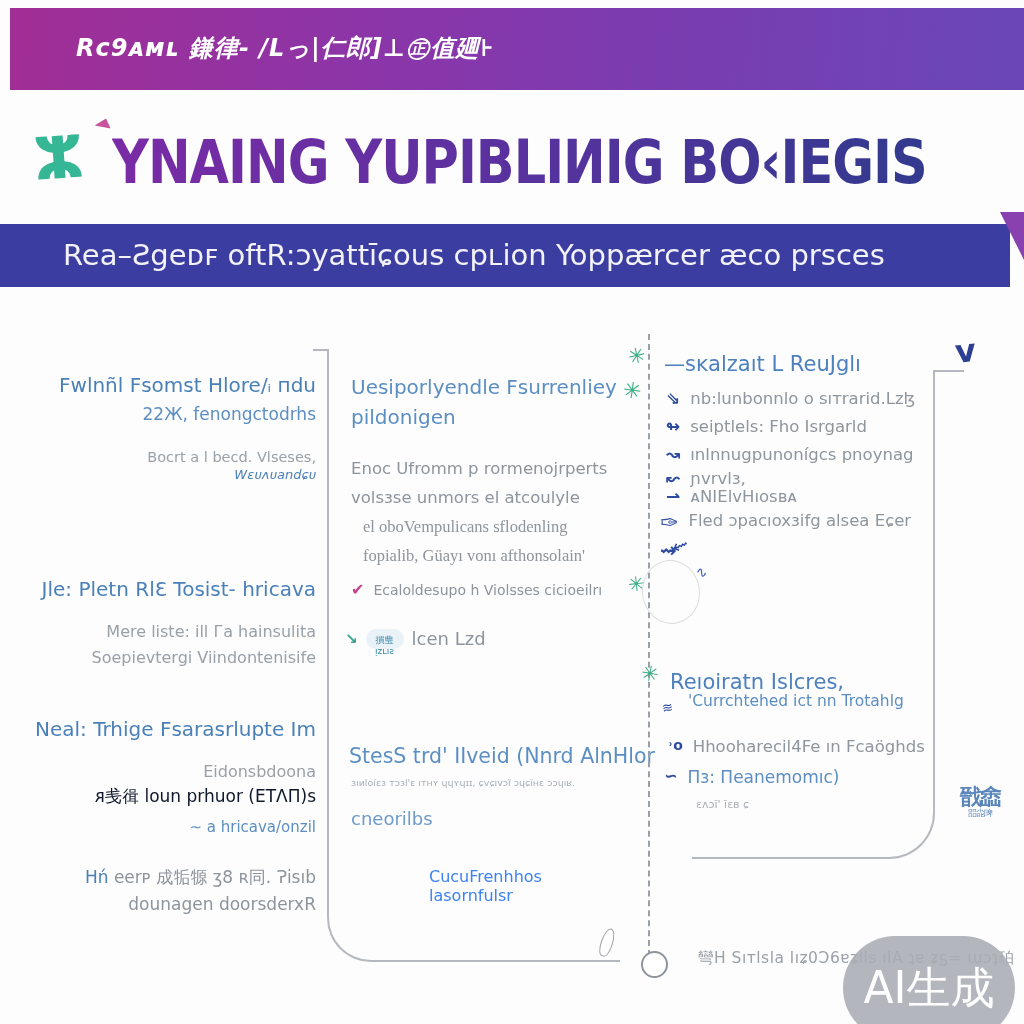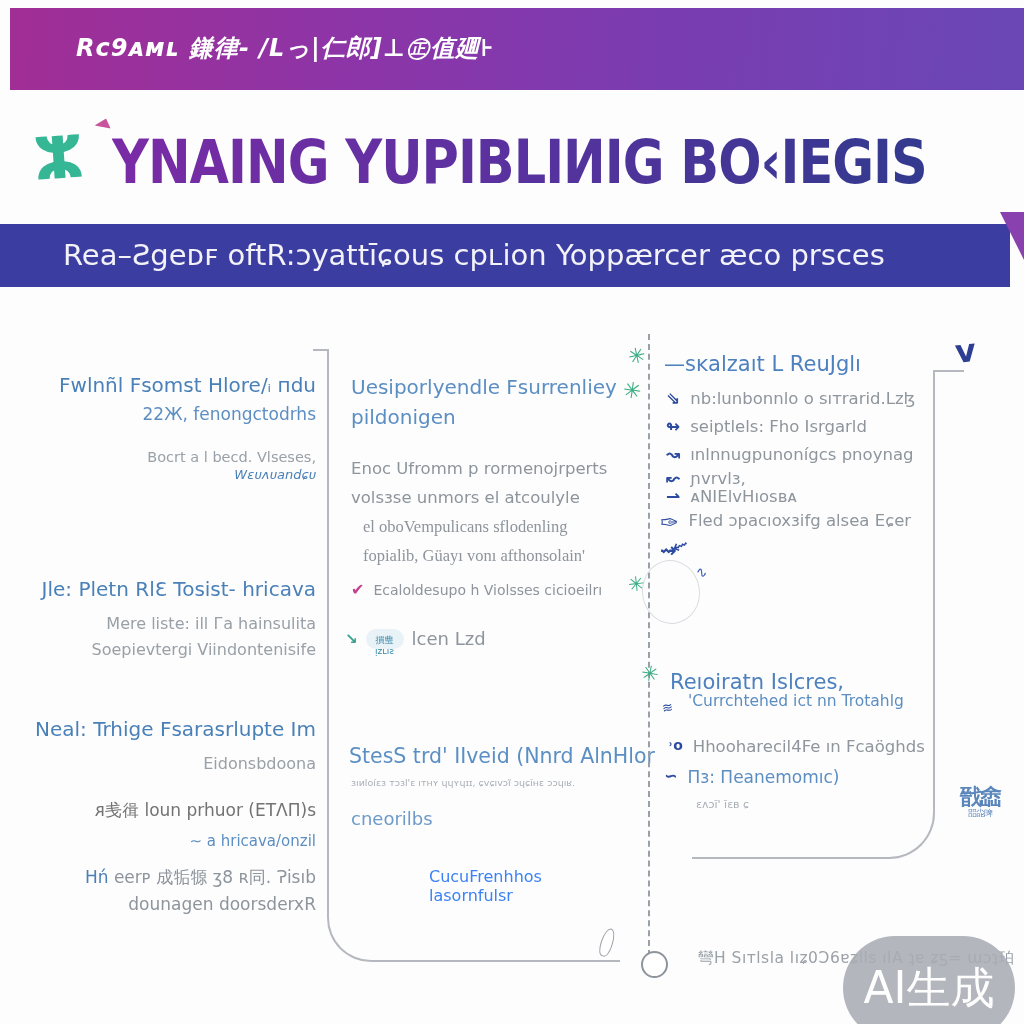--- a/index.html
+++ b/index.html
@@ -25,23 +25,23 @@
   .banner-text{position:absolute;left:54px;top:14px;font-size:29px;color:#f2f2f8;white-space:nowrap;margin-left:9px;}
   .banner-tri{position:absolute;left:1000px;top:212px;width:24px;height:48px;background:#8a41b0;
               clip-path:polygon(0 0,100% 0,100% 100%);}
 
   
   .lb{position:absolute;left:0;width:316px;text-align:right;}
   .lb1{top:372px}.lb2{top:576px}.lb3{top:716px}.lb4{top:864px}
   .lb-h{font-size:20px;color:#4a80b8;line-height:27px;}
   .lb-sub{font-size:17px;color:#5c8ec2;margin-top:5px;}
   .lb-gray{font-size:14.5px;color:#99a0a7;margin-top:25px;}
-  .lb-gray2{font-size:16px;color:#99a0a7;margin-top:8px;line-height:26px;}
+  .lb-gray2{font-size:16px;color:#99a0a7;margin-top:16px;line-height:26px;}
   .lb-scribble{font-size:13px;color:#4a80b8;font-style:italic;margin-top:2px;}
-  .lb-blue{font-size:17px;color:#737373;margin-top:22px;}
+  .lb-blue{font-size:17px;color:#0f172a;margin-top:0;}
   .lb-blue2{font-size:15px;color:#5c8ec2;margin-top:10px;}
   .lead-blue{color:#4a80b8;}
   .lb4 .mix{font-size:17px;color:#8d949c;line-height:27px;}
 
   
   .mid-panel{position:absolute;left:327px;top:350px;width:291px;height:610px;
              border-left:2px solid #b5b9bf;border-bottom:2px solid #b5b9bf;border-bottom-left-radius:44px;}
   .mid-panel::before{content:"";position:absolute;left:-16px;top:-1px;width:16px;height:2px;background:#b5b9bf;}
   .mp-h1{position:absolute;left:22px;top:22px;font-size:20px;color:#5b8fc4;line-height:30px;}
   .mp-para{position:absolute;left:22px;top:104px;font-size:16.5px;color:#8d949c;line-height:29px;width:280px;}

